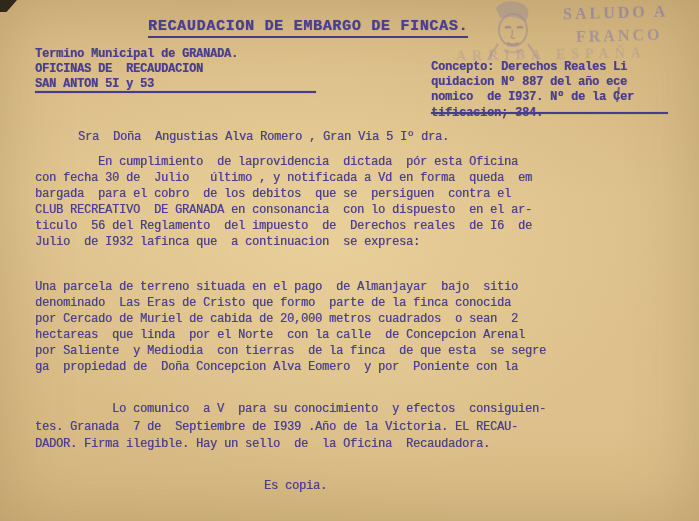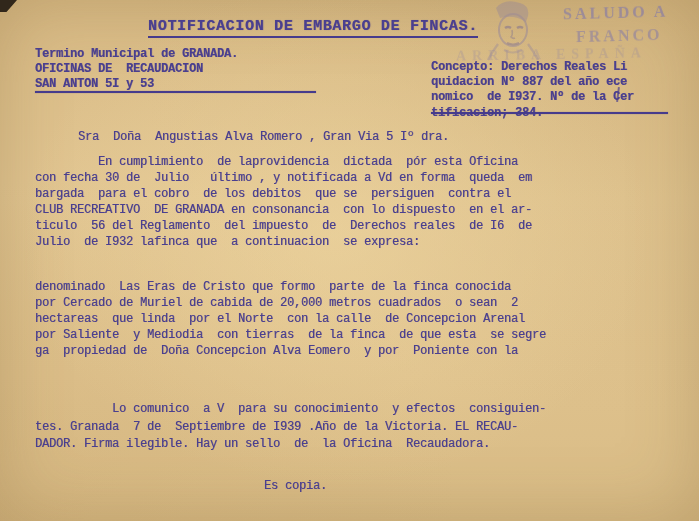--- a/index.html
+++ b/index.html
@@ -89,21 +89,21 @@
         <path d="M33 43 q6 3 12 0" stroke="rgba(120,106,145,0.7)" stroke-width="2"></path>
         <path d="M24 44 Q18 52 14 60 M54 44 Q60 52 64 60" stroke="rgba(138,125,158,0.55)" stroke-width="2.4"></path>
         <path d="M30 50 q9 5 18 0" stroke="rgba(138,125,158,0.45)" stroke-width="2.2"></path>
       </g>
     </svg>
     <div class="stamp-line stamp-saludo">SALUDO A</div>
     <div class="stamp-line stamp-franco">FRANCO</div>
     <div class="stamp-line stamp-arriba">ARRIBA ESPAÑA</div>
   </div>
 
-  <div class="title">NOTIFICACION DE EMBARGO DE FINCAS.</div>
+  <div class="title">RECAUDACION DE EMBARGO DE FINCAS.</div>
 
   <div class="office">
     <div class="tline">Termino Municipal de GRANADA.</div>
     <div class="tline">OFICINAS DE  RECAUDACION</div>
     <div class="tline">SAN ANTON 5I y 53</div>
   </div>
   <div class="rule rule-office"></div>
 
   <div class="concept">
     <div class="tline">Concepto: Derechos Reales Li</div>
@@ -118,20 +118,21 @@
   <div class="p1">
     <div class="tline">         En cumplimiento  de laprovidencia  dictada  pór esta Oficina</div>
     <div class="tline">con fecha 30 de  Julio   último , y notificada a Vd en forma  queda  em</div>
     <div class="tline">bargada  para el cobro  de los debitos  que se  persiguen  contra el</div>
     <div class="tline">CLUB RECREATIVO  DE GRANADA en consonancia  con lo dispuesto  en el ar-</div>
     <div class="tline">ticulo  56 del Reglamento  del impuesto  de  Derechos reales  de I6  de</div>
     <div class="tline">Julio  de I932 lafinca que  a continuacion  se expresa:</div>
   </div>
 
   <div class="p2">
+    <div class="tline">Una parcela de terreno situada en el pago  de Almanjayar  bajo  sitio</div>
     <div class="tline">denominado  Las Eras de Cristo que formo  parte de la finca conocida</div>
     <div class="tline">por Cercado de Muriel de cabida de 20,000 metros cuadrados  o sean  2</div>
     <div class="tline">hectareas  que linda  por el Norte  con la calle  de Concepcion Arenal</div>
     <div class="tline">por Saliente  y Mediodia  con tierras  de la finca  de que esta  se segre</div>
     <div class="tline">ga  propiedad de  Doña Concepcion Alva Eomero  y por  Poniente con la</div>
   </div>
 
   <div class="closing">
     <div class="tline">           Lo comunico  a V  para su conocimiento  y efectos  consiguien-</div>
     <div class="tline">tes. Granada  7 de  Septiembre de I939 .Año de la Victoria. EL RECAU-</div>

